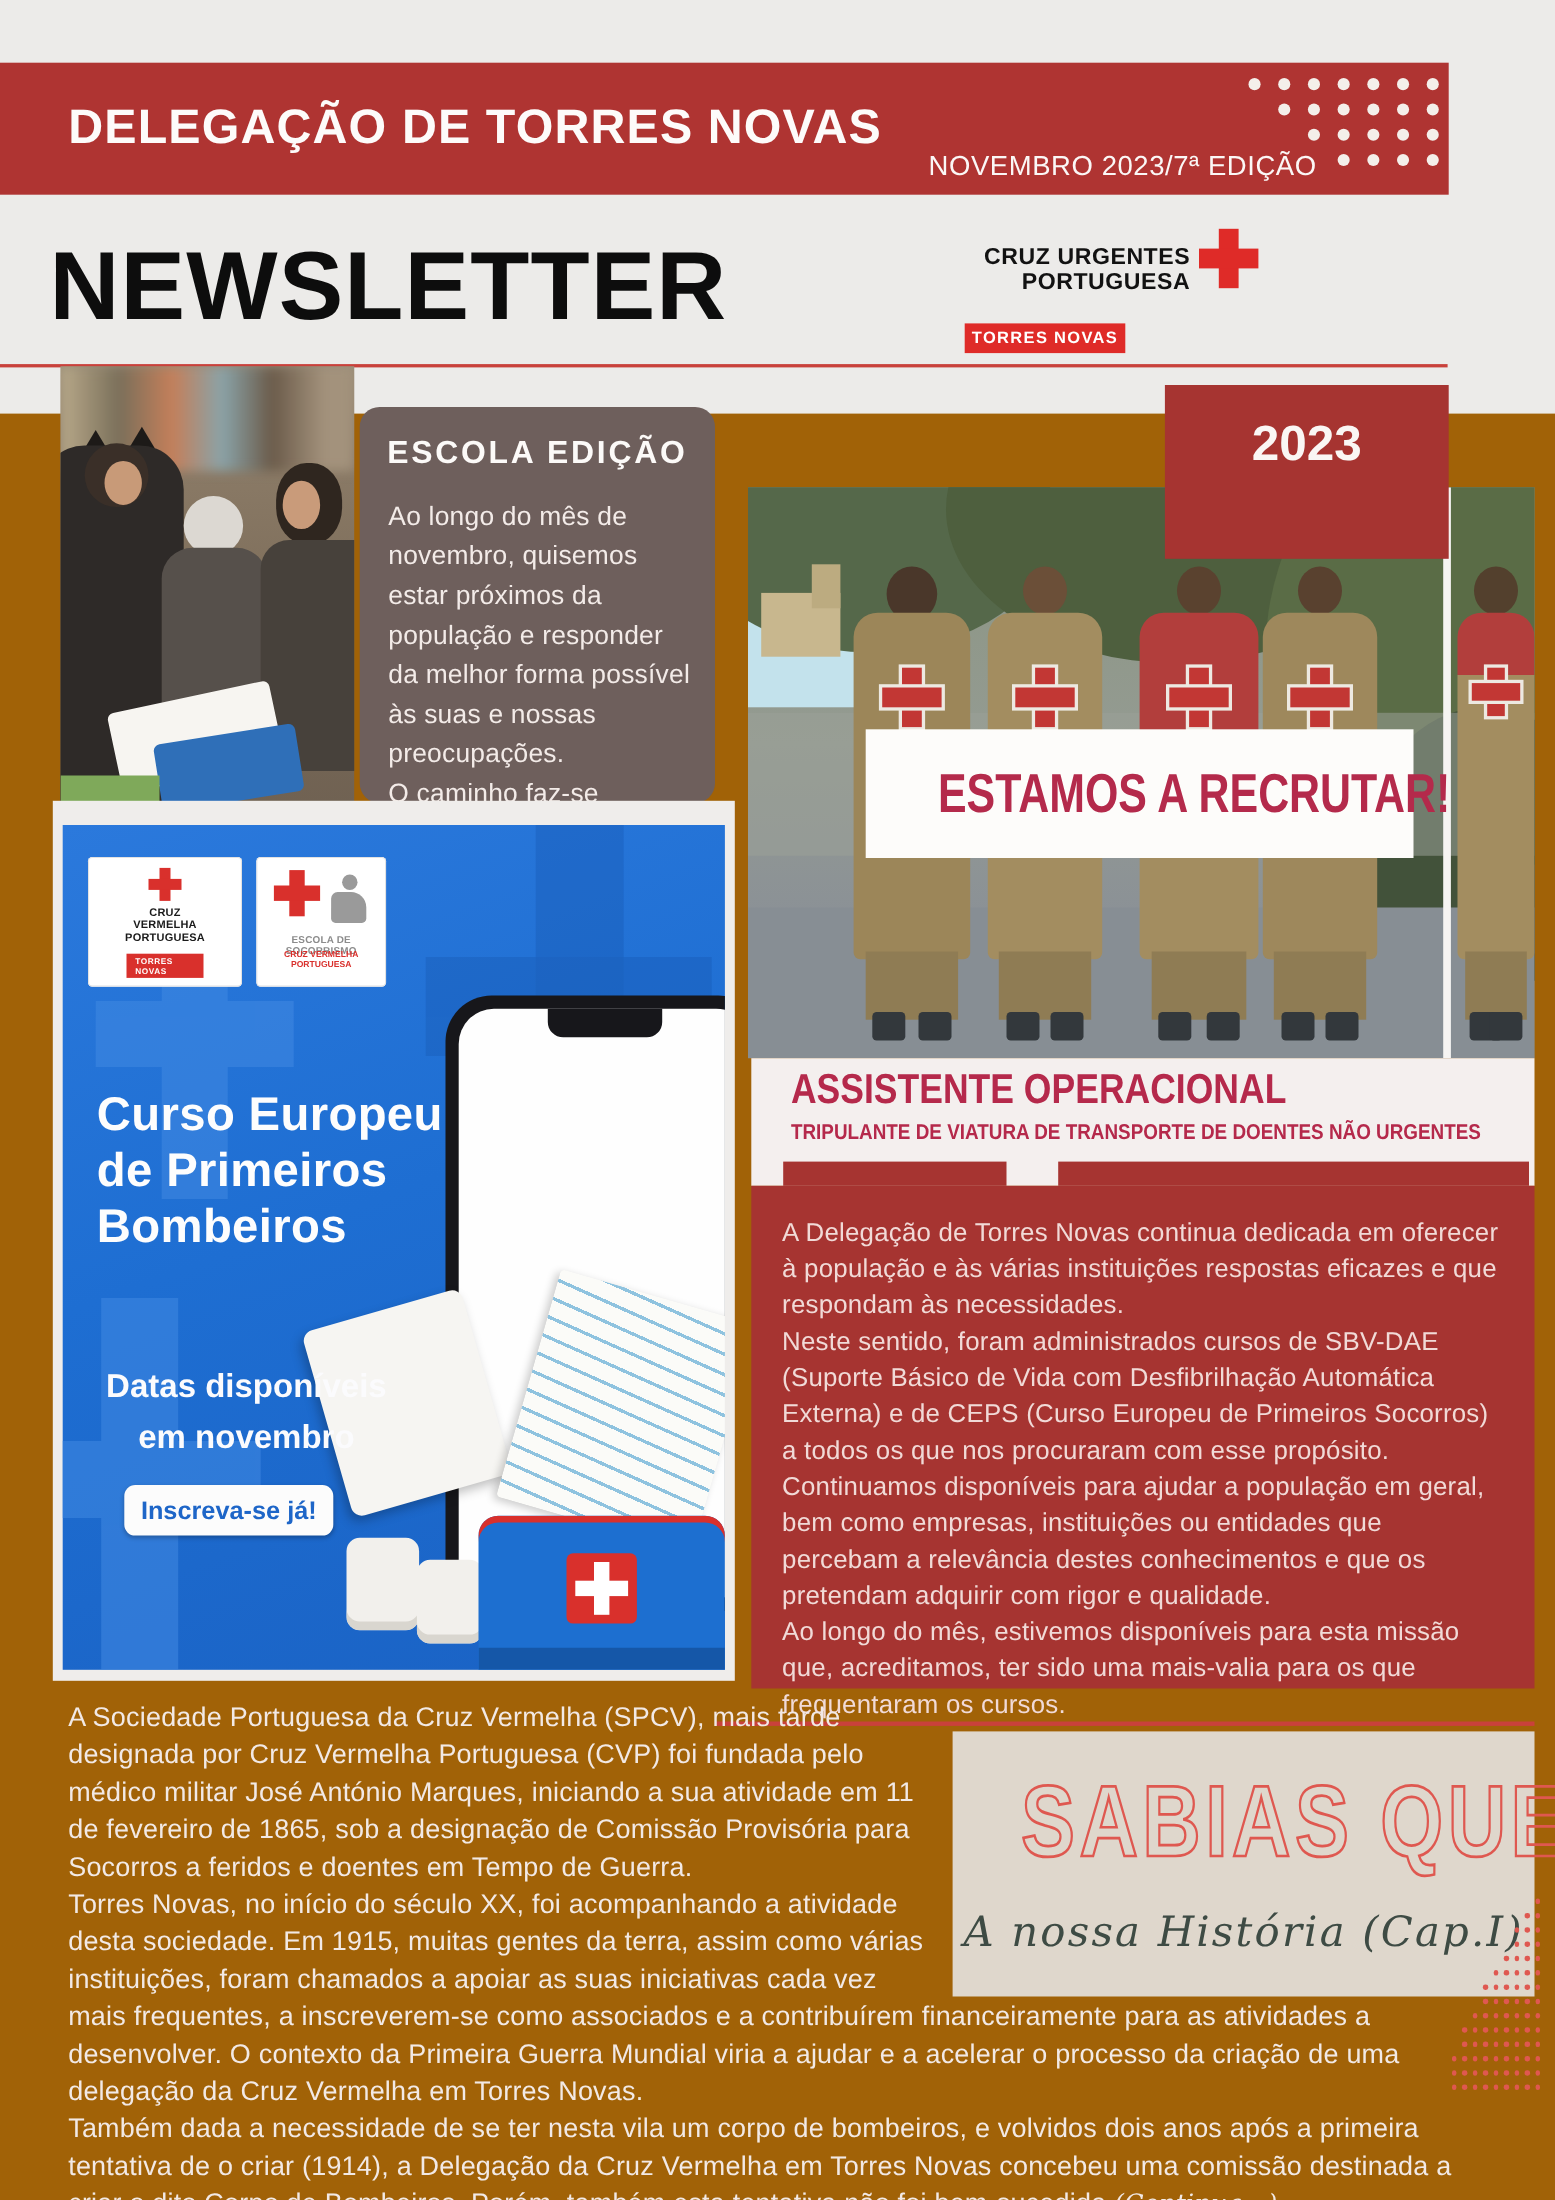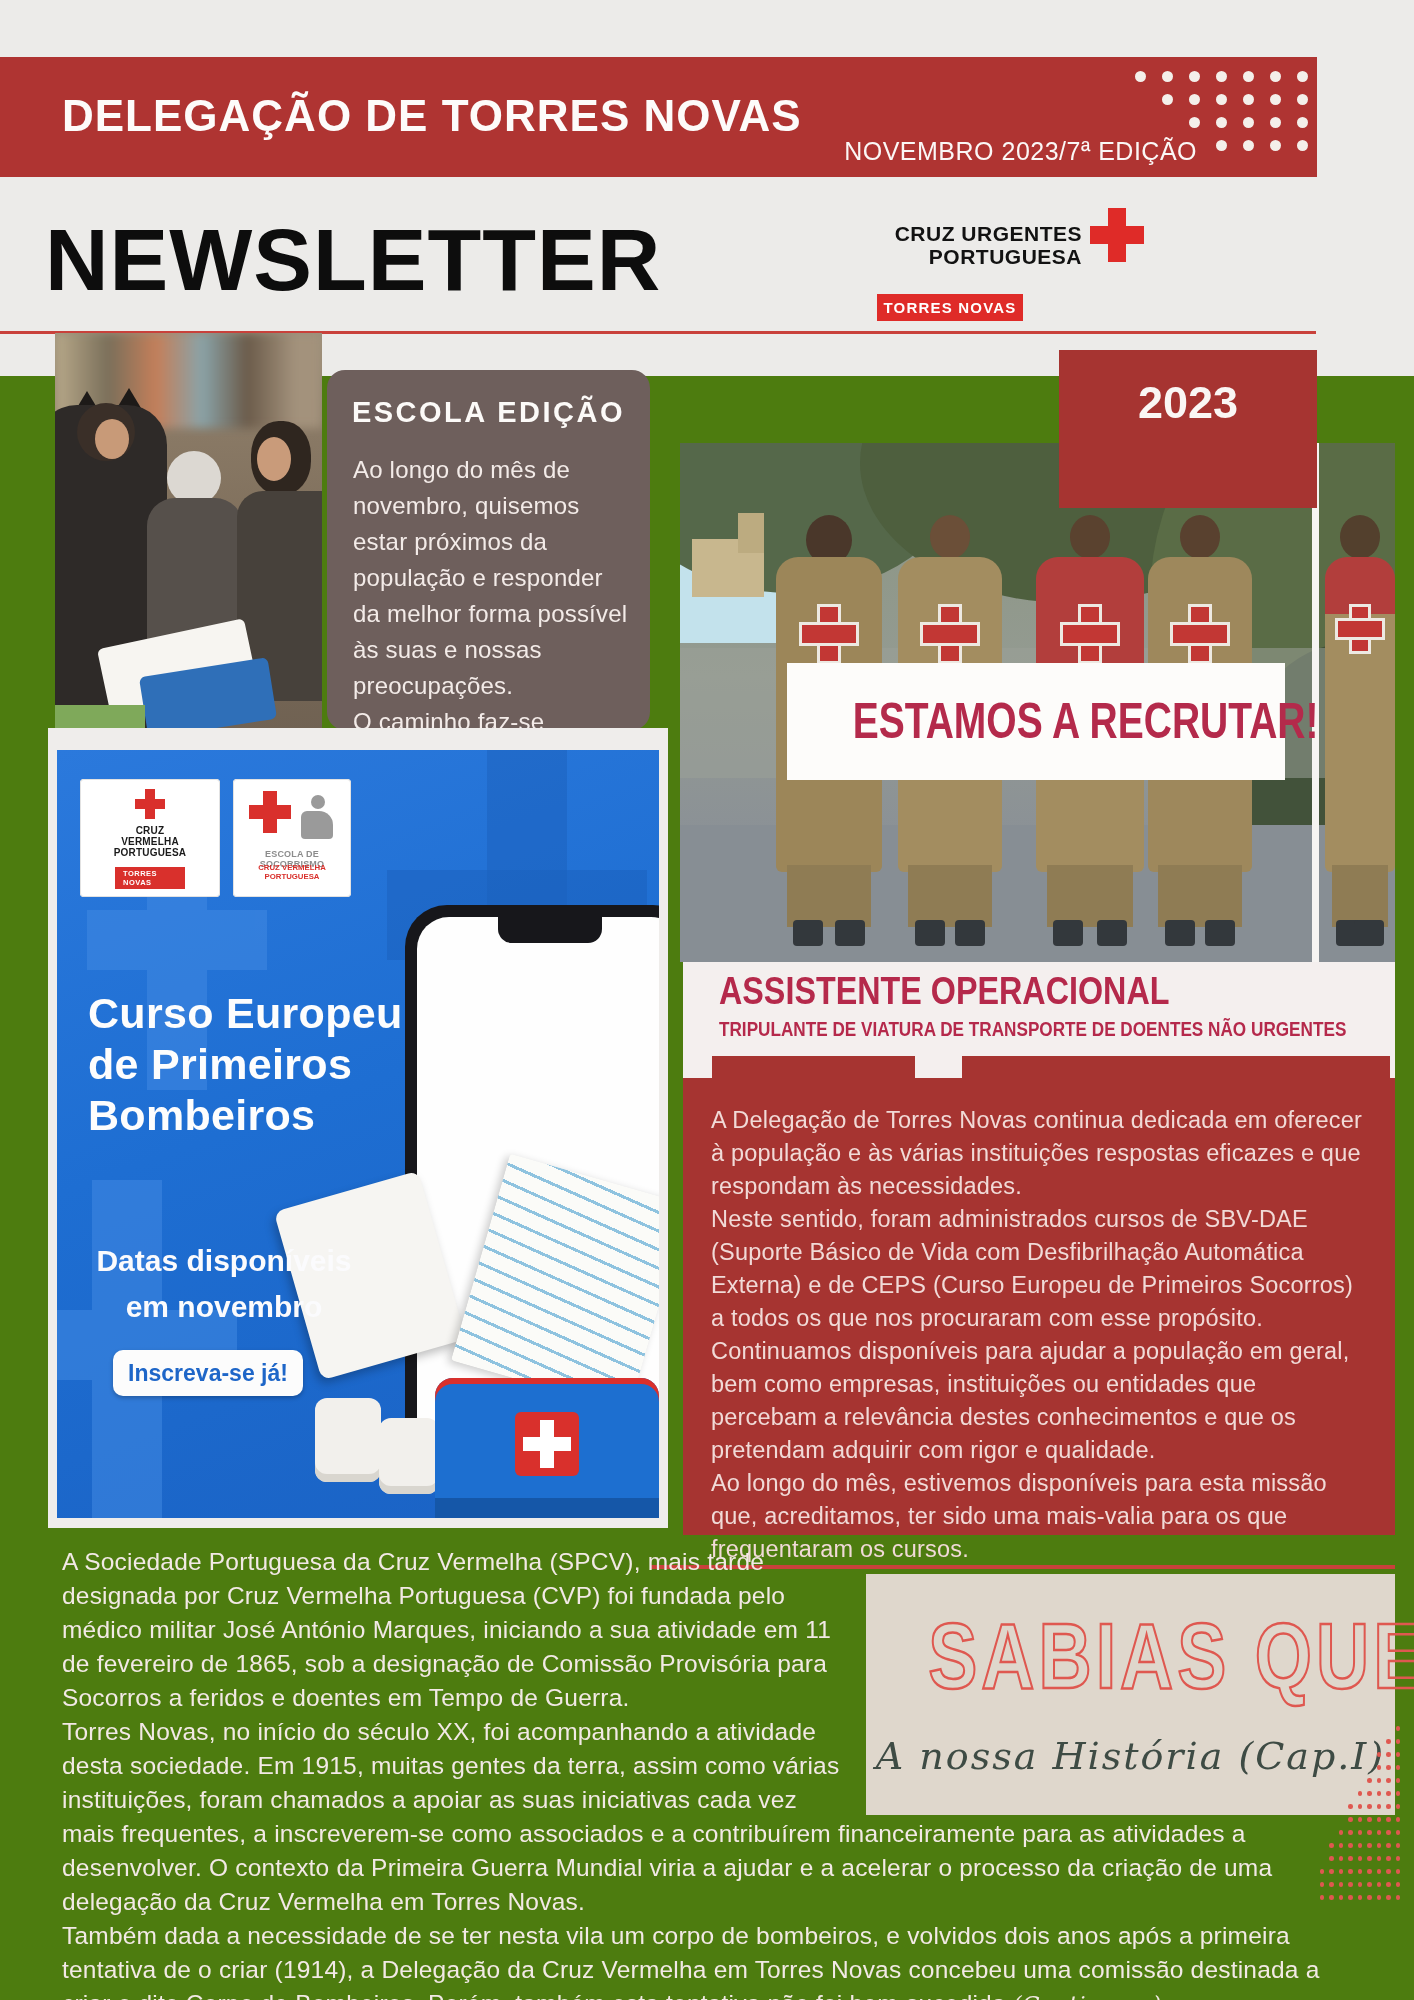--- a/index.html
+++ b/index.html
@@ -1,16 +1,16 @@
 <!DOCTYPE html>
 <html><head>
 <meta charset="utf-8">
 <style>
   html,body{margin:0;padding:0;background:#555;}
-  .page{position:relative;width:1414px;height:2000px;margin:0 auto;background:#4d7c0f;
+  .page{position:relative;width:1414px;height:2000px;margin:0 auto;background:#a16207;
         font-family:"Liberation Sans",sans-serif;overflow:hidden;}
   .abs{position:absolute;}
 
   
   .topbg{left:0;top:0;width:1414px;height:376px;background:#ECEBE9;}
 
   
   .banner{left:0;top:57px;width:1317px;height:120px;background:#AF3432;}
   .banner-title{left:62px;top:34px;font-size:44px;font-weight:900;color:#FDFBFA;letter-spacing:1px;}
   .banner-edition{right:120px;bottom:11px;font-size:25px;font-weight:400;color:#FBF7F6;letter-spacing:.5px;}

